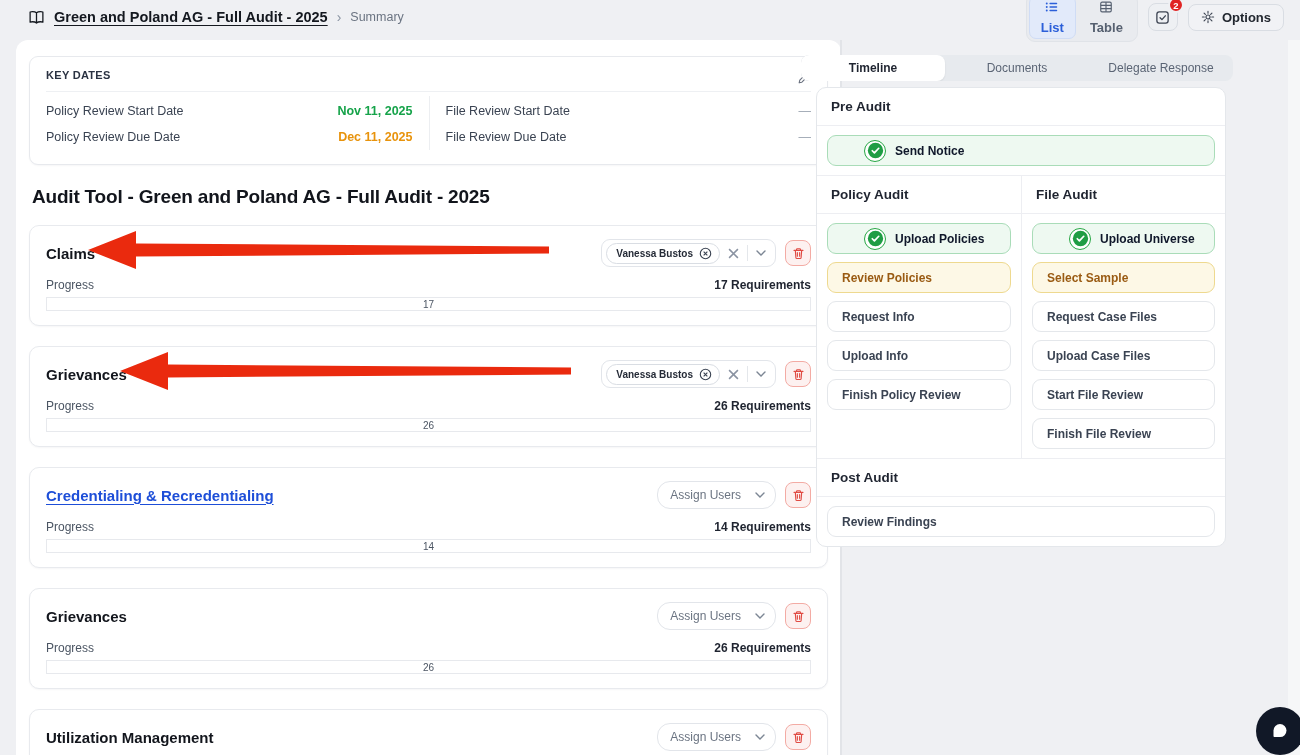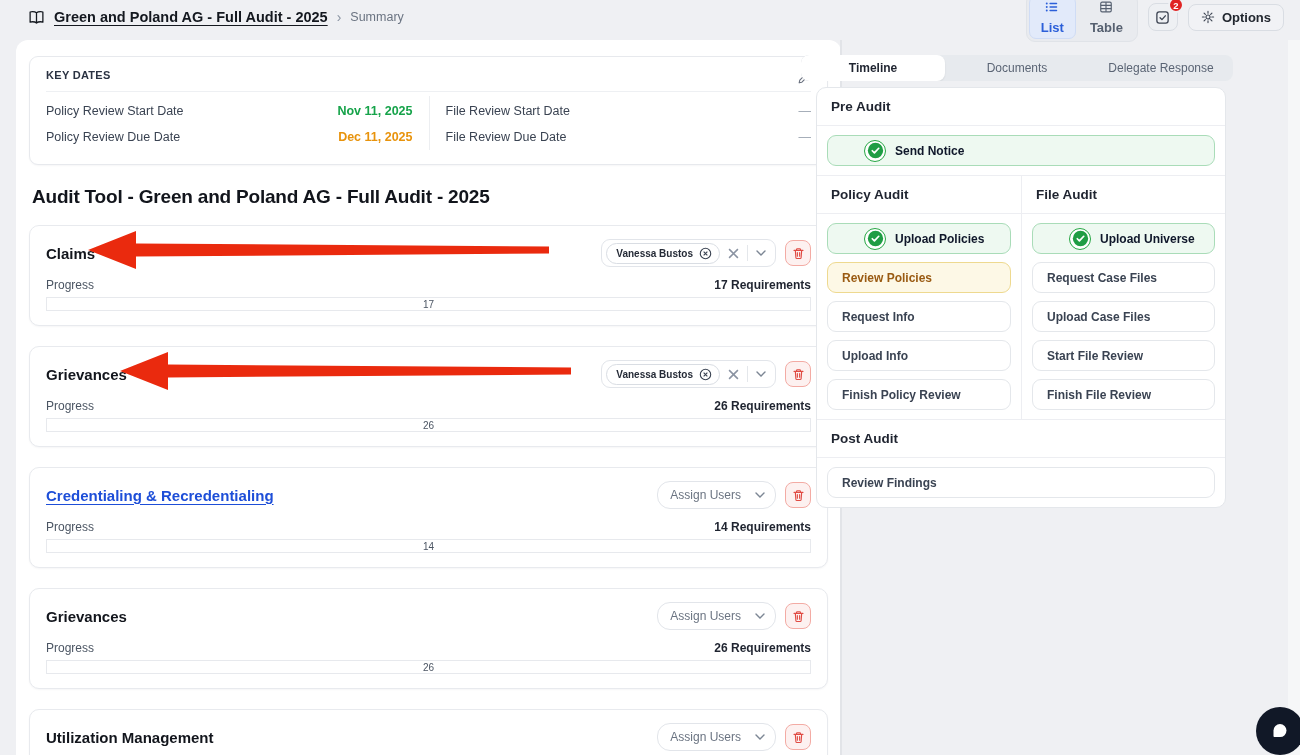--- a/index.html
+++ b/index.html
@@ -522,20 +522,23 @@
         <div class="tl-items">
           <div class="tl-item complete">
             <span class="tl-check">
               <svg viewBox="0 0 20 20" width="17" height="17">
                   <circle cx="10" cy="10" r="9" fill="#1f9d44"></circle>
                   <path d="M6.2 10.3l2.5 2.5 5.1-5.4" stroke="#fff" stroke-width="2" fill="none" stroke-linecap="round" stroke-linejoin="round"></path>
                 </svg>
             </span>
             <span>Upload Universe</span>
           </div>
+          <div class="tl-item in_progress">
+            <span>Select Sample</span>
+          </div>
           <div class="tl-item pending">
             <span>Request Case Files</span>
           </div>
           <div class="tl-item pending">
             <span>Upload Case Files</span>
           </div>
           <div class="tl-item pending">
             <span>Start File Review</span>
           </div>
           <div class="tl-item pending">

